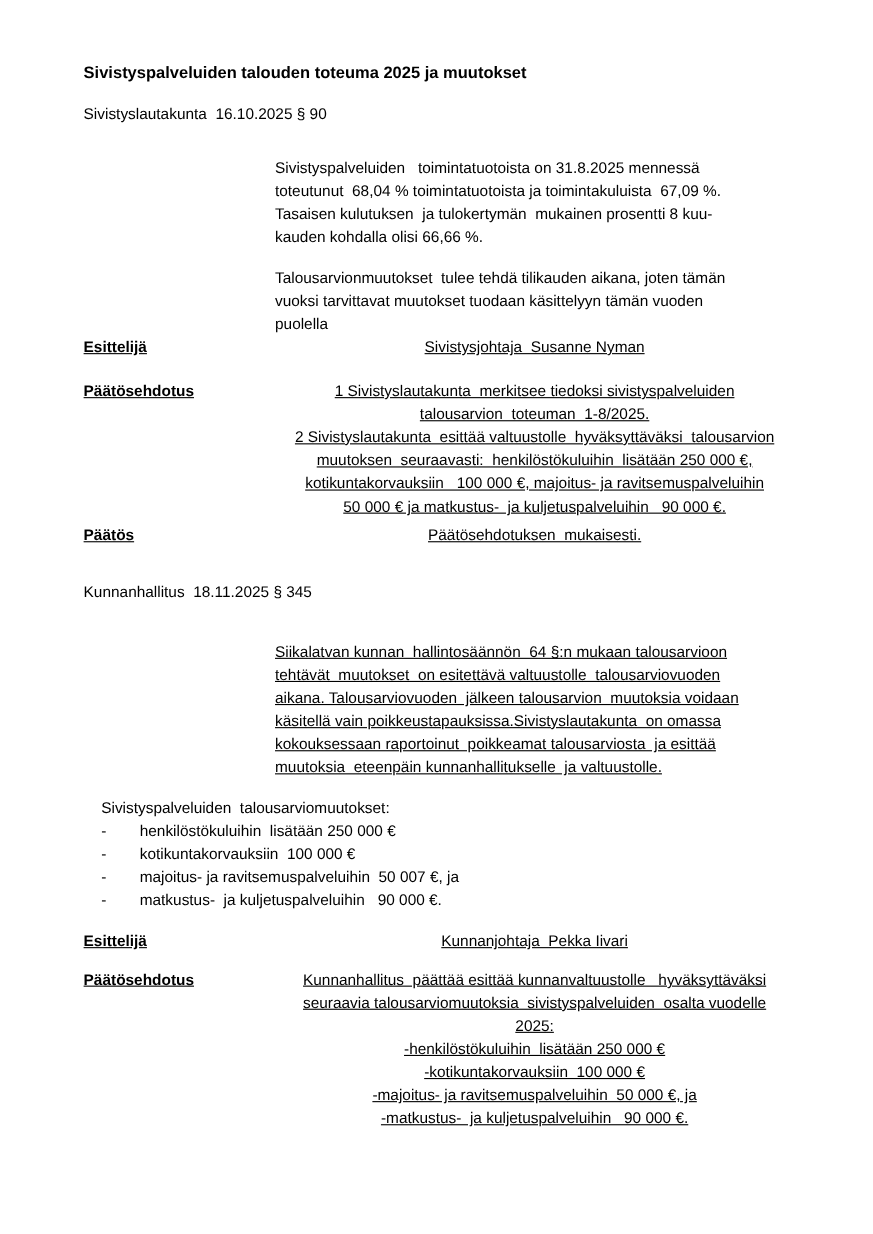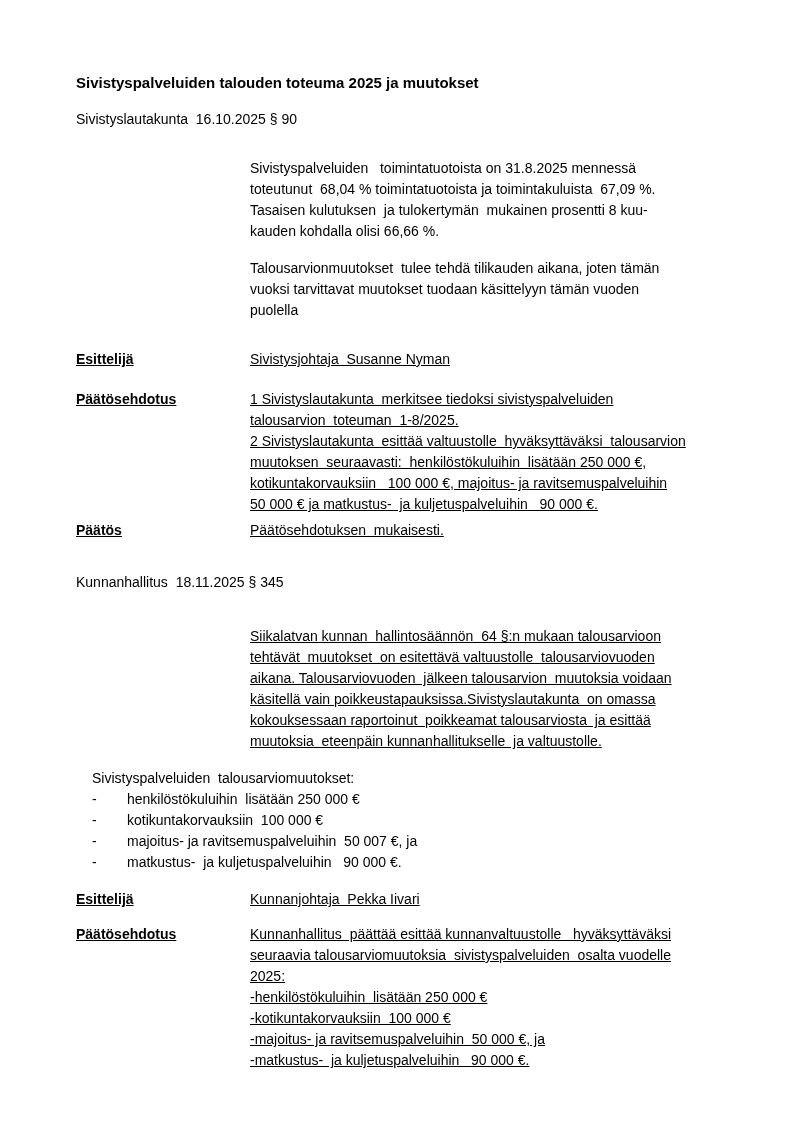--- a/index.html
+++ b/index.html
@@ -6,21 +6,21 @@
     margin: 0;
     padding: 0;
     background: #ffffff;
   }
   .page {
     position: relative;
     width: 794px;
     height: 1122px;
     background: #ffffff;
     box-sizing: border-box;
-    padding: 72px 50px 0 76px;
+    padding: 56px 50px 0 76px;
     font-family: "Liberation Sans", "DejaVu Sans", sans-serif;
     font-size: 14px;
     line-height: 21px;
     color: #000000;
     overflow: hidden;
   }
   .doc-title {
     font-size: 15px;
     font-weight: bold;
     line-height: 21px;
@@ -34,35 +34,36 @@
   .heading-1 { margin-bottom: 28px; }
   .heading-2 { margin-top: 31px; margin-bottom: 33px; }
   .indent {
     margin-left: 174px;
     width: 472px;
   }
   .line {
     white-space: pre;
   }
   .para-1a { margin-bottom: 16px; }
-  .para-1b { margin-bottom: 28px; }
+  .para-1b { }
   .para-2a { margin-bottom: 4px; text-decoration: underline; }
   .term-row {
     display: flex;
     align-items: flex-start;
     text-decoration: underline;
   }
   .term-row .term-label {
     width: 174px;
     flex: 0 0 174px;
     font-weight: bold;
     white-space: pre;
   }
   .term-row .term-content {
     width: 472px;
+    text-align: center;
   }
   .row-esittelija-1 { margin-bottom: 19px; }
   .row-paatosehdotus-1 { margin-bottom: 5px; }
   .row-paatos-1 { margin-bottom: 0; }
   .row-esittelija-2 { margin-top: 6px; margin-bottom: 14px; }
   .bullet-list { margin: 16px; }
   .bullet-item {
     display: flex;
   }
   .bullet-item .dash {

